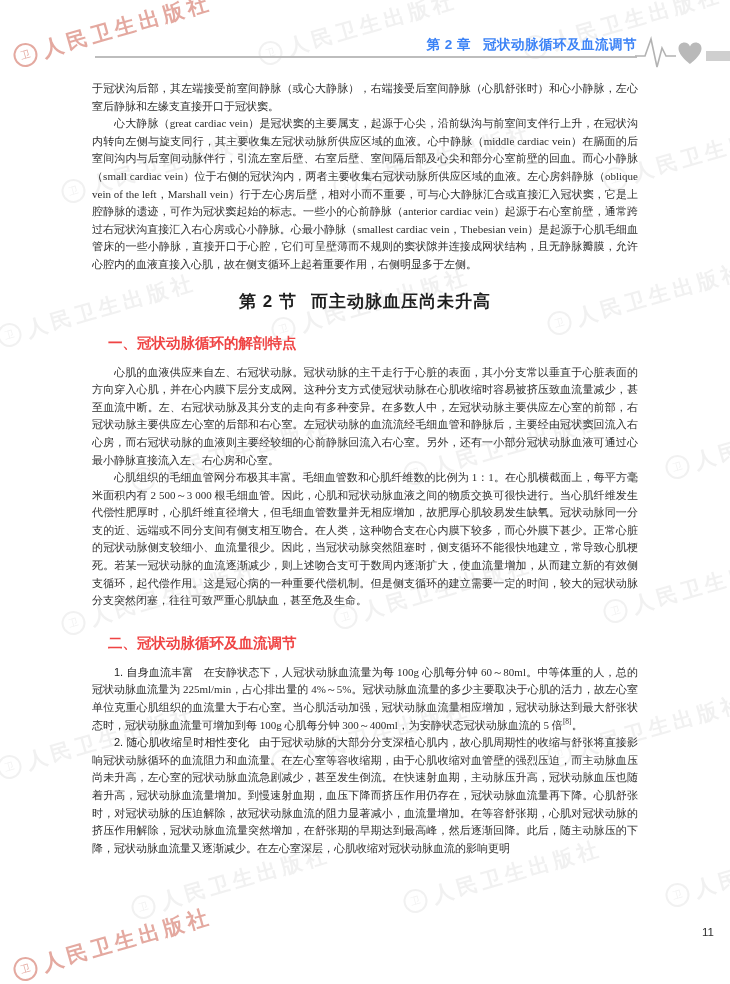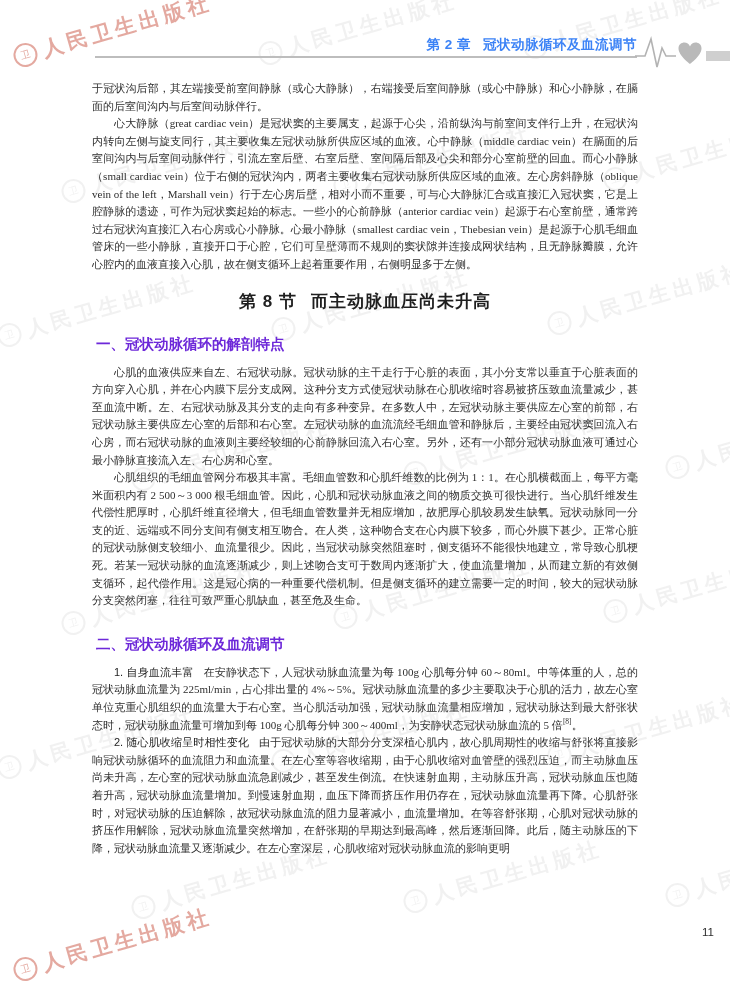--- a/index.html
+++ b/index.html
@@ -50,23 +50,23 @@
   }
   .main p { margin:0; }
   .indent { text-indent:2em; }
   .sec-title {
     margin-top:16px; height:24px; line-height:24px;
     text-align:center; font-family:"Liberation Sans","DejaVu Sans",sans-serif;
     font-weight:bold; font-size:17px; color:#1f1f1f; letter-spacing:1px;
   }
   .sec-title .gap { display:inline-block; width:14px; }
   .sub-title {
-    margin:20px 0 10px 4px; line-height:20px;
-    font-family:Liberation Serif, serif;
-    font-weight:bold; font-size:14.5px; color:#6d28d9;
+    margin:20px 0 10px 16px; line-height:20px;
+    font-family:Liberation Mono, monospace;
+    font-weight:bold; font-size:14.5px; color:#ef4444;
   }
   .sub-title.second { margin-top:24px; }
   .item-label {
     font-family:"Liberation Sans","DejaVu Sans",sans-serif;
     font-weight:normal; color:#1f1f1f;
     margin-right:10px;
   }
   .ref-sup { font-size:7.5px; vertical-align:super; line-height:0; }
   
   .page-number {
@@ -175,25 +175,25 @@
     <span>第 2 章</span><span class="gap"></span><span>冠状动脉循环及血流调节</span>
   </div>
   <div class="head-rule"></div>
   <svg class="head-deco" width="95" height="36" viewBox="0 0 95 36">
     <polyline points="0,20 10,20 16,3 22,31 27,12 31,20 41,20" fill="none" stroke="#b3b3b3" stroke-width="1.6"></polyline>
     <path d="M55,28 C55,28 43.5,19.5 43.5,12.5 C43.5,5.5 53,4.5 55,10.5 C57,4.5 66.5,5.5 66.5,12.5 C66.5,19.5 55,28 55,28 Z" fill="#b9b9b9"></path>
     <rect x="71" y="15" width="24" height="10" fill="#cfcfcf"></rect>
   </svg>
 
   <div class="main">
-    <p>于冠状沟后部，其左端接受前室间静脉（或心大静脉），右端接受后室间静脉（或心中静脉）和心小静脉，在膈面的后室间沟内与后室间动脉伴行。</p>
+    <p>于冠状沟后部，其左端接受前室间静脉（或心大静脉），右端接受后室间静脉（心肌舒张时）和心小静脉，左心室后静脉和左缘支直接开口于冠状窦。</p>
     <p class="indent">心大静脉（great cardiac vein）是冠状窦的主要属支，起源于心尖，沿前纵沟与前室间支伴行上升，在冠状沟内转向左侧与旋支同行，其主要收集左冠状动脉所供应区域的血液。心中静脉（middle cardiac vein）在膈面的后室间沟内与后室间动脉伴行，引流左室后壁、右室后壁、室间隔后部及心尖和部分心室前壁的回血。而心小静脉（small cardiac vein）位于右侧的冠状沟内，两者主要收集右冠状动脉所供应区域的血液。左心房斜静脉（oblique vein of the left，Marshall vein）行于左心房后壁，相对小而不重要，可与心大静脉汇合或直接汇入冠状窦，它是上腔静脉的遗迹，可作为冠状窦起始的标志。一些小的心前静脉（anterior cardiac vein）起源于右心室前壁，通常跨过右冠状沟直接汇入右心房或心小静脉。心最小静脉（smallest cardiac vein，Thebesian vein）是起源于心肌毛细血管床的一些小静脉，直接开口于心腔，它们可呈壁薄而不规则的窦状隙并连接成网状结构，且无静脉瓣膜，允许心腔内的血液直接入心肌，故在侧支循环上起着重要作用，右侧明显多于左侧。</p>
 
     <div class="sec-title">
-      <span>第 8 节</span><span class="gap"></span><span>而主动脉血压尚未升高</span>
+      <span>第 2 节</span><span class="gap"></span><span>而主动脉血压尚未升高</span>
     </div>
 
     <div class="sub-title">一、冠状动脉循环的解剖特点</div>
     <p class="indent">心肌的血液供应来自左、右冠状动脉。冠状动脉的主干走行于心脏的表面，其小分支常以垂直于心脏表面的方向穿入心肌，并在心内膜下层分支成网。这种分支方式使冠状动脉在心肌收缩时容易被挤压致血流量减少，甚至血流中断。左、右冠状动脉及其分支的走向有多种变异。在多数人中，左冠状动脉主要供应左心室的前部，右冠状动脉主要供应左心室的后部和右心室。左冠状动脉的血流流经毛细血管和静脉后，主要经由冠状窦回流入右心房，而右冠状动脉的血液则主要经较细的心前静脉回流入右心室。另外，还有一小部分冠状动脉血液可通过心最小静脉直接流入左、右心房和心室。</p>
     <p class="indent">心肌组织的毛细血管网分布极其丰富。毛细血管数和心肌纤维数的比例为 1：1。在心肌横截面上，每平方毫米面积内有 2 500～3 000 根毛细血管。因此，心肌和冠状动脉血液之间的物质交换可很快进行。当心肌纤维发生代偿性肥厚时，心肌纤维直径增大，但毛细血管数量并无相应增加，故肥厚心肌较易发生缺氧。冠状动脉同一分支的近、远端或不同分支间有侧支相互吻合。在人类，这种吻合支在心内膜下较多，而心外膜下甚少。正常心脏的冠状动脉侧支较细小、血流量很少。因此，当冠状动脉突然阻塞时，侧支循环不能很快地建立，常导致心肌梗死。若某一冠状动脉的血流逐渐减少，则上述吻合支可于数周内逐渐扩大，使血流量增加，从而建立新的有效侧支循环，起代偿作用。这是冠心病的一种重要代偿机制。但是侧支循环的建立需要一定的时间，较大的冠状动脉分支突然闭塞，往往可致严重心肌缺血，甚至危及生命。</p>
 
     <div class="sub-title second">二、冠状动脉循环及血流调节</div>
 
     <p class="indent"><span class="item-label">1. 自身血流丰富</span><span>在安静状态下，人冠状动脉血流量为每 100g 心肌每分钟 60～80ml。中等体重的人，总的冠状动脉血流量为 225ml/min，占心排出量的 4%～5%。冠状动脉血流量的多少主要取决于心肌的活力，故左心室单位克重心肌组织的血流量大于右心室。当心肌活动加强，冠状动脉血流量相应增加，冠状动脉达到最大舒张状态时，冠状动脉血流量可增加到每 100g 心肌每分钟 300～400ml，为安静状态冠状动脉血流的 5 倍</span><span class="ref-sup">[8]</span><span>。</span></p>
 

